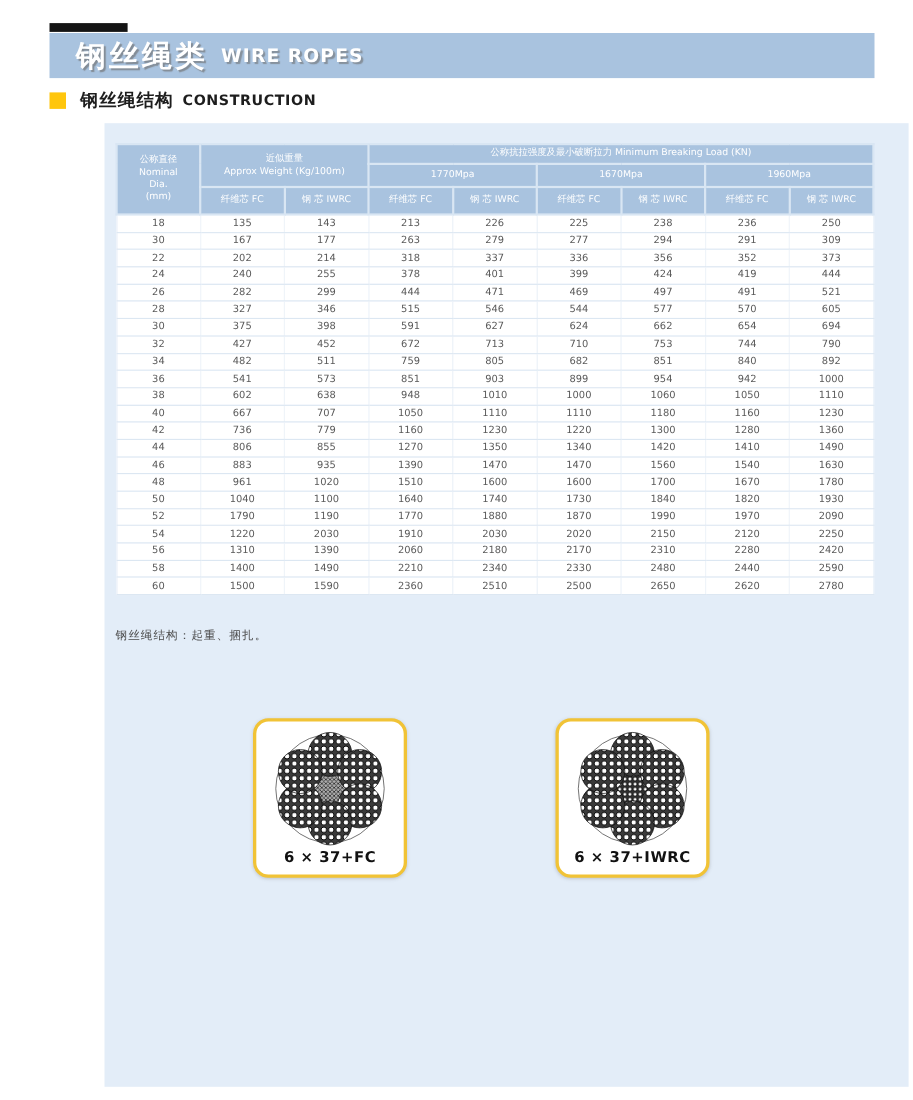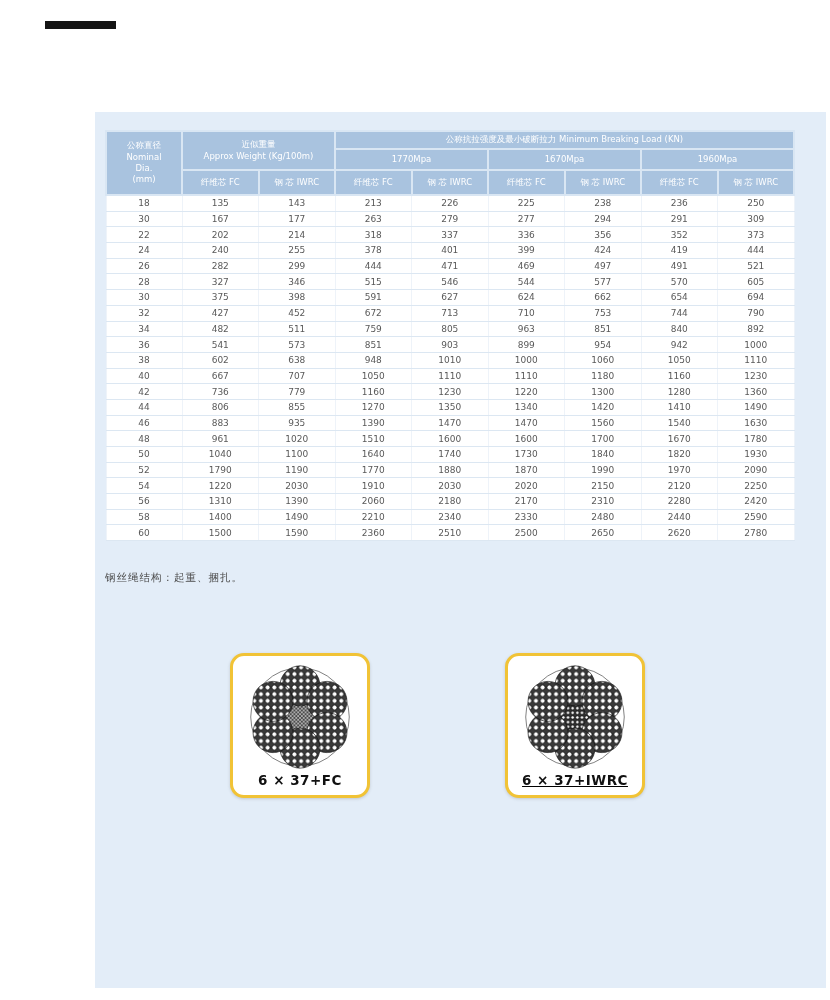--- a/index.html
+++ b/index.html
@@ -60,32 +60,41 @@
     position:absolute;left:10px;top:459px;font-size:10.5px;color:#4c4c4c;letter-spacing:1px;
   }
   .card{
     position:absolute;top:541px;width:140px;height:145px;box-sizing:border-box;
     background:#ffffff;border:3px solid #f1c336;border-radius:14px;
     box-shadow:0 1px 3px rgba(90,90,90,0.25);
     display:flex;flex-direction:column;align-items:center;justify-content:flex-end;
     padding-bottom:7px;
   }
   .card.fc{left:135px;}
-  .card.iwrc{left:410px;text-decoration:underline;}
+  .card.iwrc{left:410px;}
   .card .diagram{flex:0 0 auto;}
   .card .label{font-size:13.5px;font-weight:bold;color:#111;margin-top:2px;letter-spacing:0.5px;}
 </style>
 </head>
 <body>
 
 <div class="page">
 
   <div class="top-strip"></div>
 
-
+  <div class="banner">
+    <span class="cn">钢丝绳类</span>
+    <span class="en">WIRE ROPES</span>
+  </div>
+
+  <div class="section-heading">
+    <span class="yellow-square"></span>
+    <span class="cn">钢丝绳结构</span>
+    <span class="en">CONSTRUCTION</span>
+  </div>
 
   <div class="panel">
 
     <div class="spec-table-wrap">
       <table class="spec">
         <colgroup>
           <col style="width:76px">
           <col>
             <col>
             <col>
@@ -213,21 +222,21 @@
               <td>753</td>
               <td>744</td>
               <td>790</td>
             </tr>
             <tr>
               <td>34</td>
               <td>482</td>
               <td>511</td>
               <td>759</td>
               <td>805</td>
-              <td>963</td>
+              <td>682</td>
               <td>851</td>
               <td>840</td>
               <td>892</td>
             </tr>
             <tr>
               <td>36</td>
               <td>541</td>
               <td>573</td>
               <td>851</td>
               <td>903</td>

